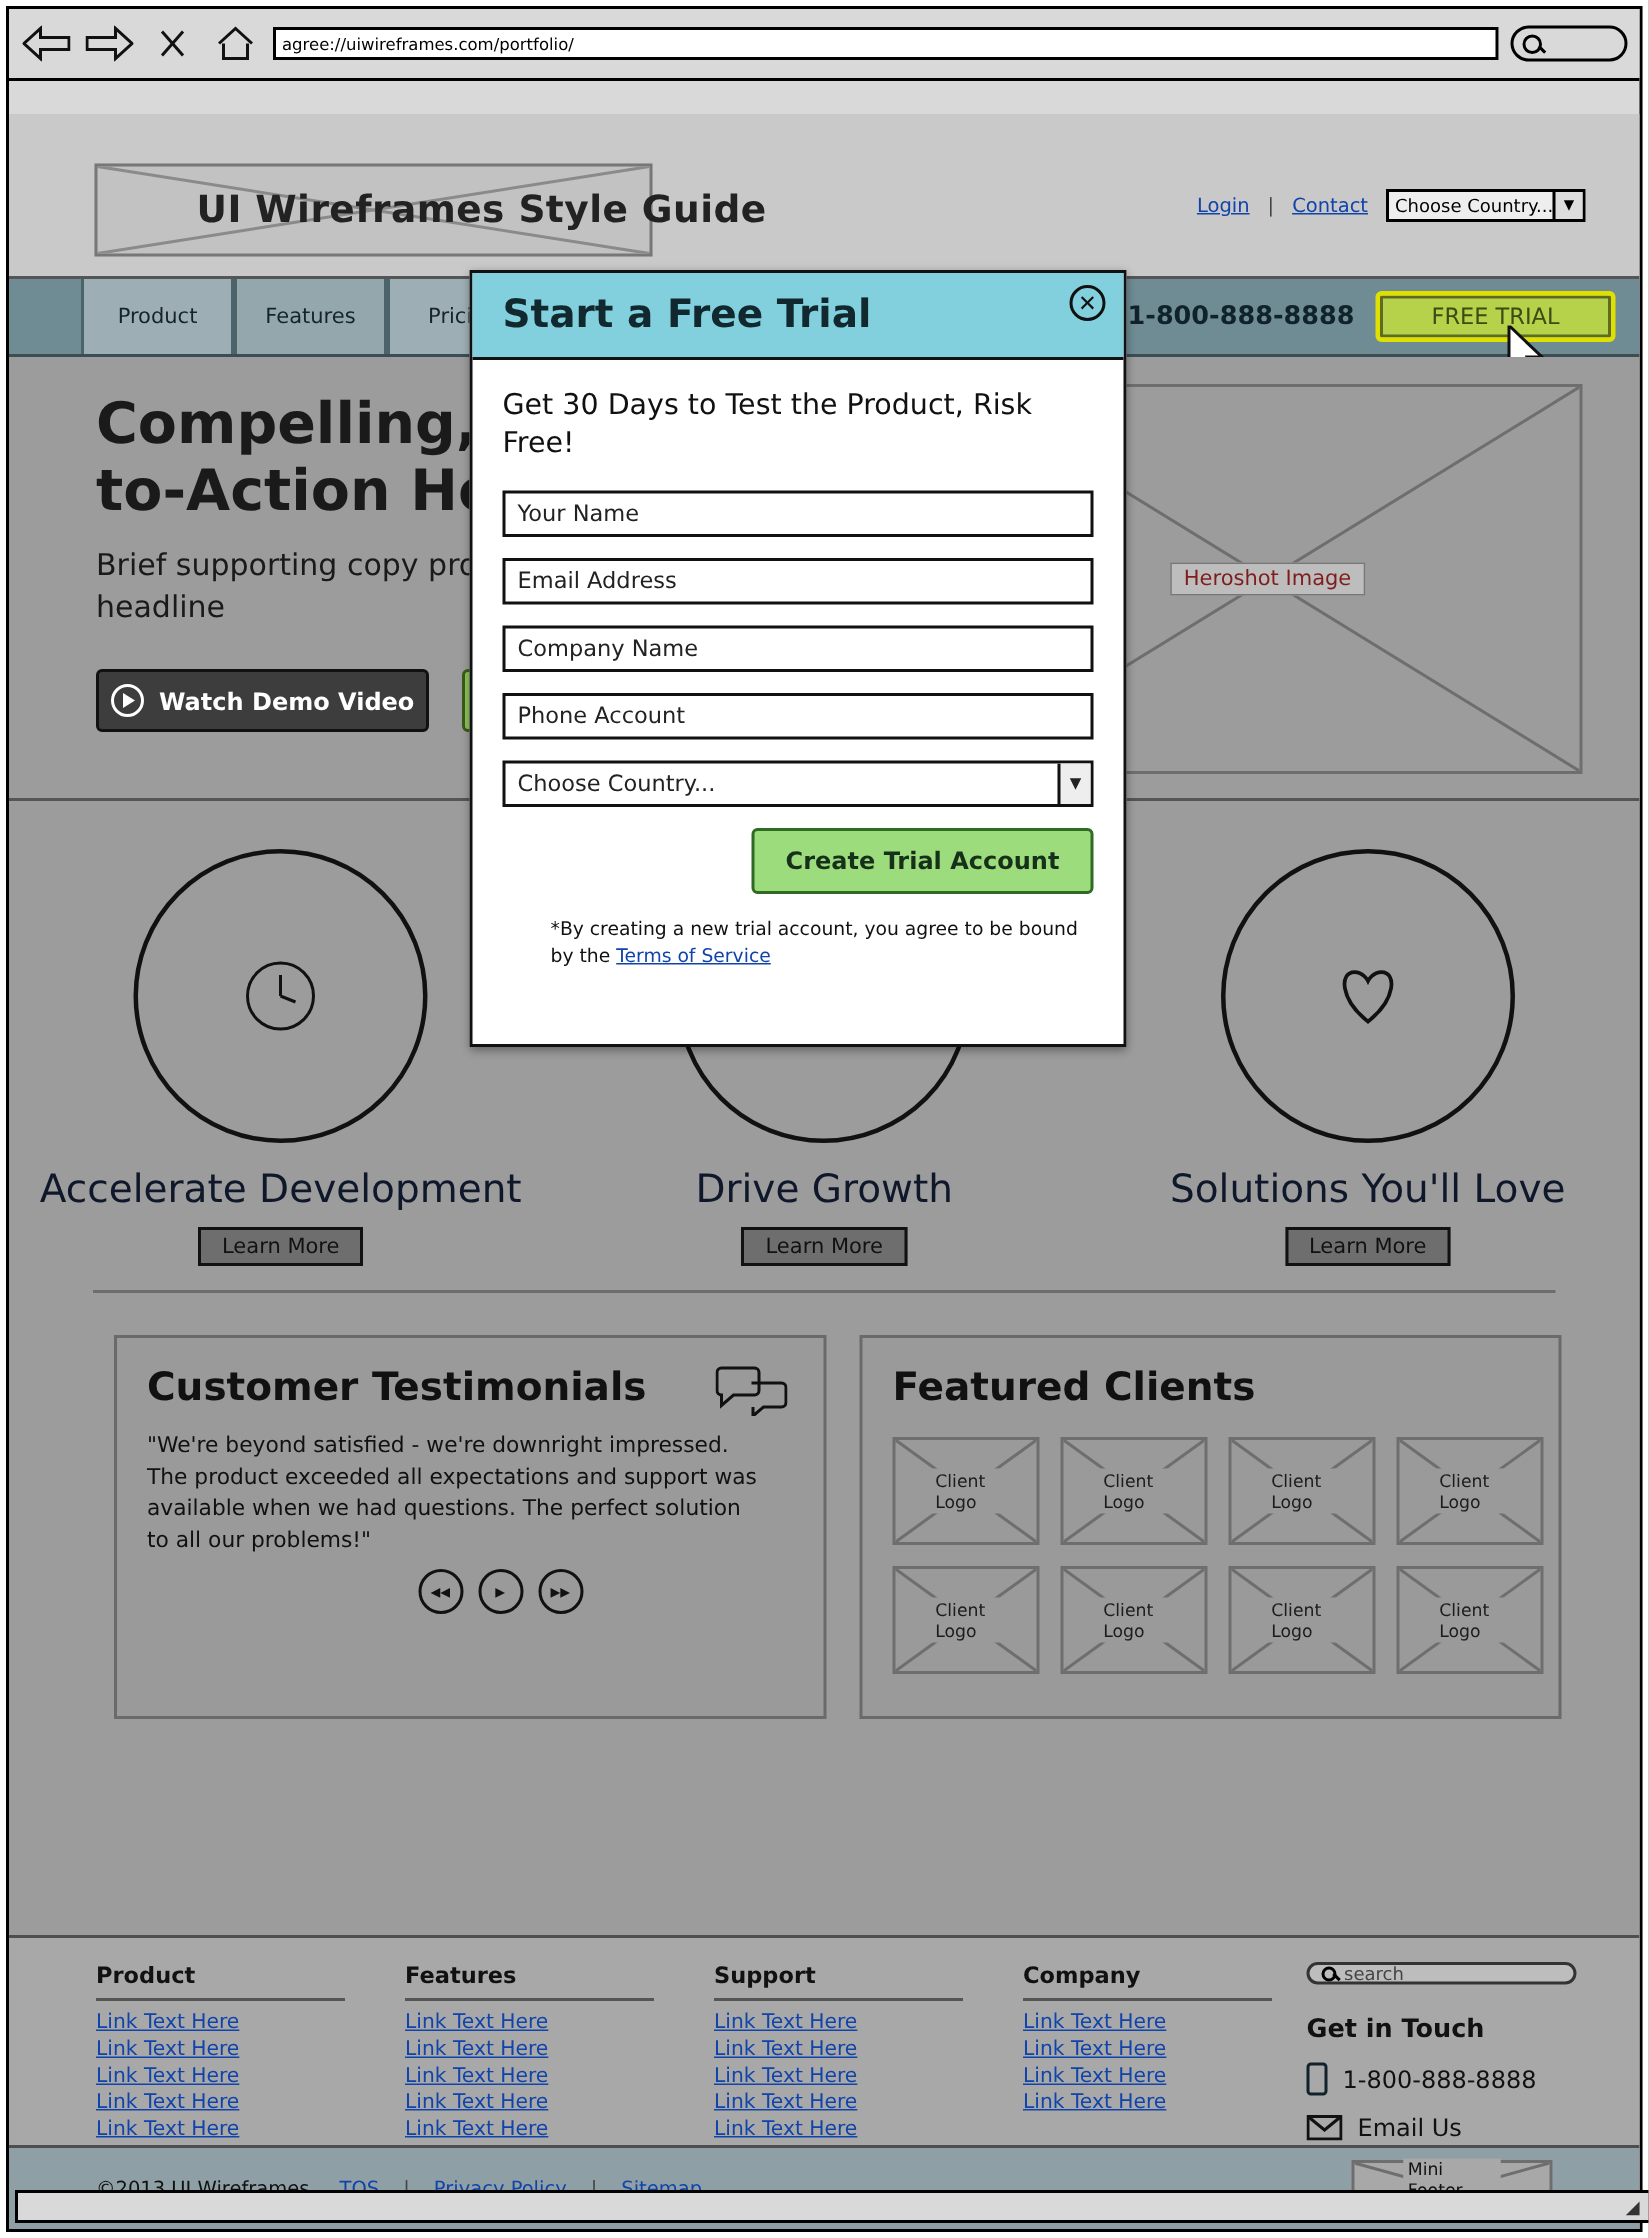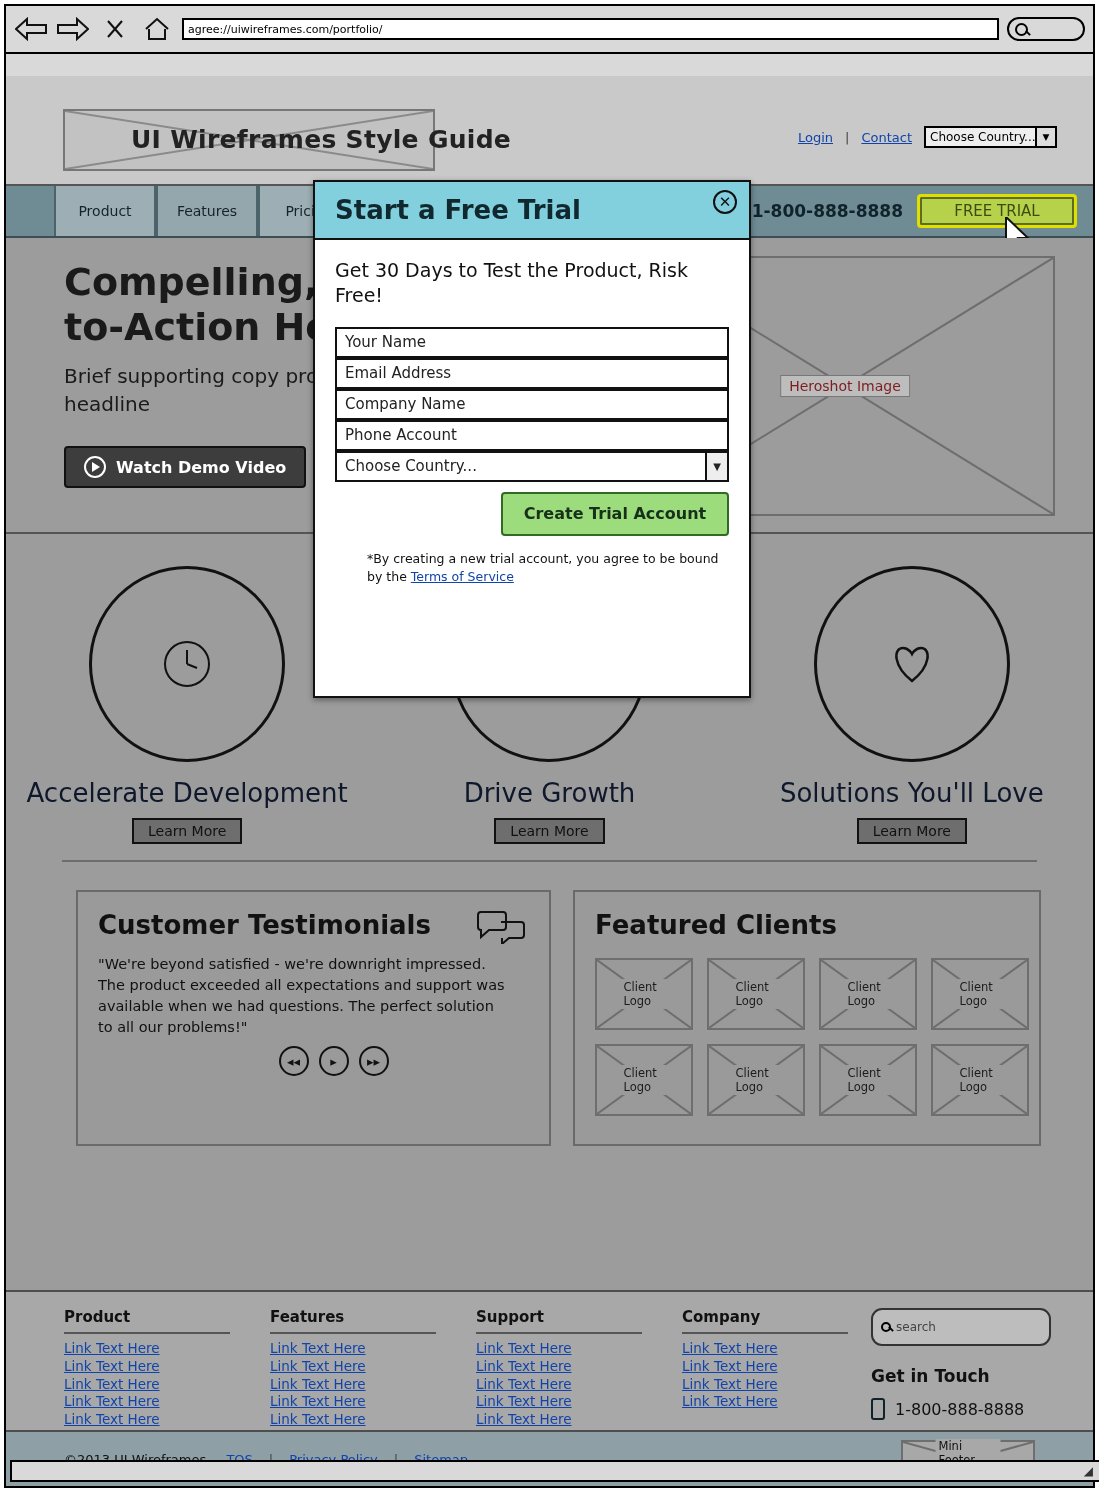--- a/index.html
+++ b/index.html
@@ -112,21 +112,21 @@
     position:absolute; left:58px; top:22px; margin:0; font-size:38px; line-height:1.18;
     color:#1a1a1a; font-weight:bold; width:560px;
   }
   .hero p {
     position:absolute; left:58px; top:124px; margin:0; font-size:20px; line-height:1.4;
     color:#1a1a1a; width:520px;
   }
   .hero-buttons { position:absolute; left:58px; top:208px; display:flex; gap:22px; }
   .btn-dark {
     height:42px; background:#3d3d3d; border:2px solid #111; border-radius:4px;
-    display:flex; align-items:center; gap:10px; padding:0 18px;
+    display:flex; align-items:center; gap:10px; padding:0 8px;
     color:#fff; font-size:16px; font-weight:bold;
   }
   .play-circ {
     width:22px; height:22px; border:2px solid #fff; border-radius:50%;
     position:relative;
   }
   .play-circ:after {
     content:""; position:absolute; left:6px; top:4px;
     border-left:8px solid #fff; border-top:5px solid transparent; border-bottom:5px solid transparent;
   }
@@ -192,21 +192,21 @@
   }
   .footer-cols { display:flex; padding:16px 0 0 58px; gap:0; }
   .fcol { width:206px; }
   .fcol h4 {
     margin:0 0 6px 0; font-size:15px; color:#111; border-bottom:2px solid #555;
     padding-bottom:6px; width:166px; font-weight:bold;
   }
   .fcol a { display:block; font-size:13.5px; color:#1144aa; text-decoration:underline; line-height:1.32; }
   .footer-right { position:absolute; right:36px; top:16px; width:186px; }
   .fsearch {
-    width:180px; height:38px; border:2px solid #333; border-radius:11px; background:#bdbdbd;
+    width:180px; height:15px; border:2px solid #333; border-radius:11px; background:#bdbdbd;
     display:flex; align-items:center; gap:5px; padding-left:8px; font-size:12px; color:#444;
   }
   .git { margin-top:20px; font-size:17px; font-weight:bold; color:#111; }
   .contact-row { display:flex; align-items:center; gap:10px; margin-top:12px; font-size:16px; color:#111; }
   .socials { display:flex; gap:10px; margin-top:14px; }
   .soc { width:30px; height:30px; border:2px solid #111; border-radius:6px;
      display:flex; align-items:center; justify-content:center; font-size:15px; color:#111; font-weight:bold; }
 
   .footer-bottom {
     position:absolute; left:0; bottom:0; width:100%; height:56px;
@@ -238,21 +238,21 @@
   .modal-close {
     position:absolute; right:12px; top:8px; width:24px; height:24px;
     border:2px solid #111; border-radius:50%; background:#82cfdd;
     display:flex; align-items:center; justify-content:center; font-size:15px; color:#111;
   }
   .modal-body { padding:18px 20px 0 20px; }
   .modal-sub { margin:0 0 18px 0; font-size:19px; line-height:1.33; color:#111; }
   .field {
     width:394px; height:31px; border:2px solid #111; background:#fff;
     display:flex; align-items:center; padding-left:8px; font-size:15px; color:#222;
-    margin-bottom:0;
+    margin-bottom:14px;
   }
   .field.select { position:relative; padding-right:26px; }
   .field.select .caret {
     position:absolute; right:0; top:0; bottom:0; width:22px; border-left:2px solid #111;
     background:#eee; display:flex; align-items:center; justify-content:center; font-size:10px;
   }
   .create-btn {
     width:228px; height:44px; margin:10px 0 0 166px; background:#9cdc7d;
     border:2px solid #2f6b23; border-radius:4px; display:flex; align-items:center;
     justify-content:center; font-size:16px; font-weight:bold; color:#16301a;

